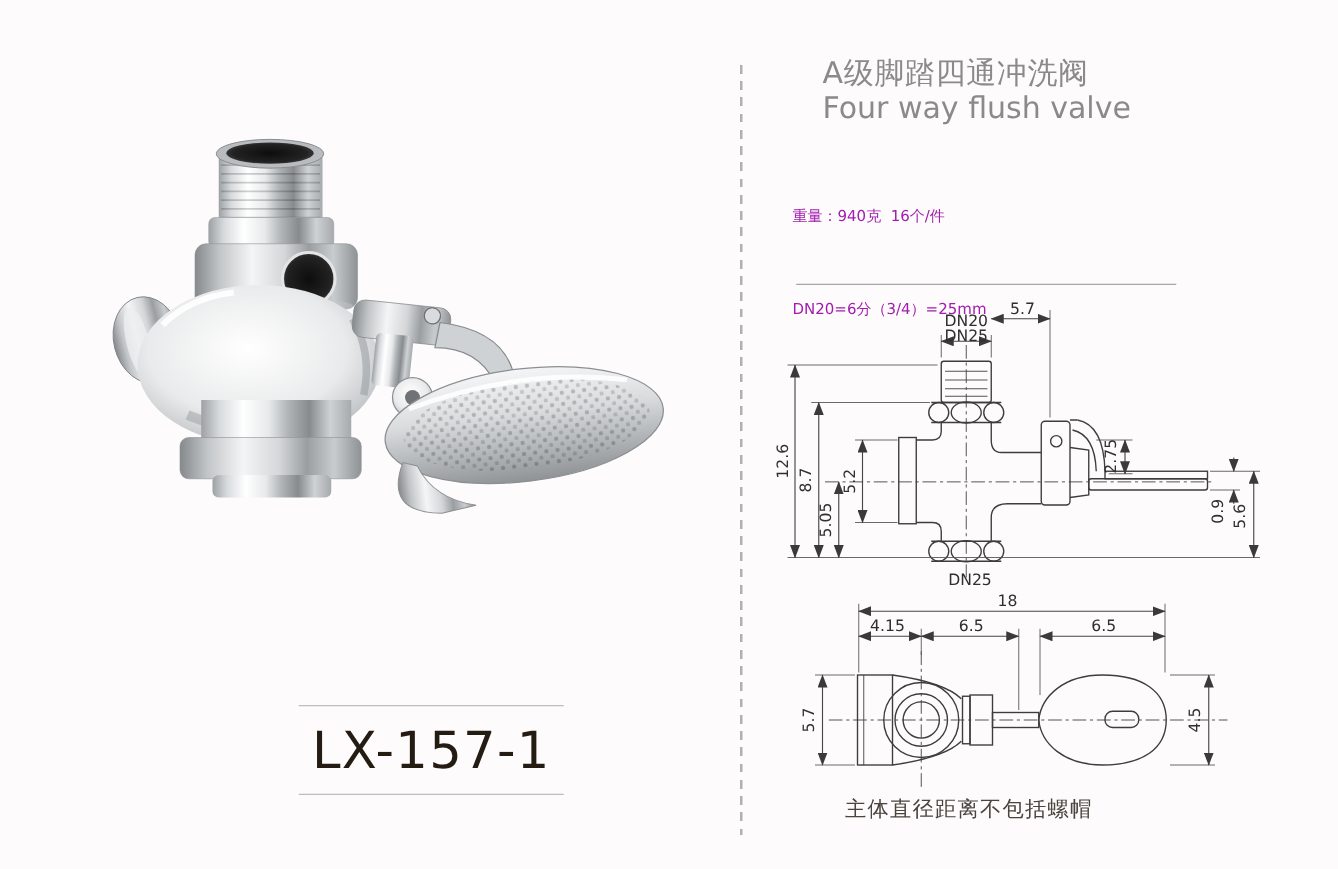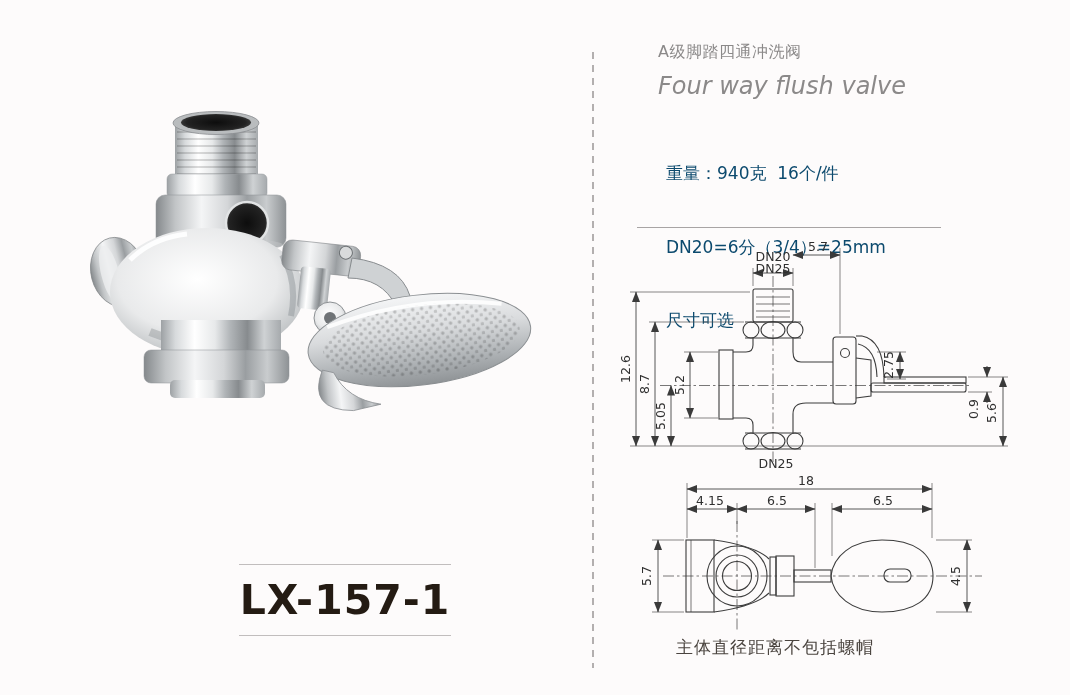--- a/index.html
+++ b/index.html
@@ -8,33 +8,33 @@
     background:#fdfbfb;
     font-family:"DejaVu Sans","Liberation Sans",sans-serif;
   }
   .abs{position:absolute;}
   
   .v-dash{
     left:592px;top:52px;width:2px;height:616px;
     background:repeating-linear-gradient(180deg,#b3afaf 0 7px,transparent 7px 13px);
   }
   
-  .title-zh{left:658px;top:42px;font-size:16px;color:#8b8989;letter-spacing:.5px;}
-  .title-en{left:658px;top:72px;font-size:24px;color:#8b8989;font-style:italic;}
-  .specs{left:666px;top:112px;font-size:17px;line-height:24.5px;color:#0c4a6e;white-space:pre;}
+  .title-zh{left:658px;top:42px;font-size:24px;color:#8b8989;letter-spacing:.5px;}
+  .title-en{left:658px;top:72px;font-size:24px;color:#8b8989;}
+  .specs{left:634px;top:112px;font-size:12px;line-height:24.5px;color:#a21caf;white-space:pre;}
   .hdivider{left:637px;top:227px;width:304px;height:1px;background:#a8a4a4;}
   .note{left:676px;top:636px;font-size:17px;font-weight:normal;color:#4a443f;letter-spacing:1px;}
   
   .model-line{left:239px;width:212px;height:1px;background:#c1bdbd;}
   .model-line.l1{top:564px;}
   .model-line.l2{top:635px;}
   .model-text{
     left:239px;top:568px;width:212px;height:64px;
     display:flex;align-items:center;justify-content:center;
-    font-size:41px;font-weight:bold;color:#241b13;letter-spacing:1px;
+    font-size:41px;font-weight:normal;color:#241b13;letter-spacing:1px;
   }
   
   .tech{left:600px;top:232px;}
   .tech .out{fill:none;stroke:#3d3d3d;stroke-width:1.1;}
   .tech .thin{fill:none;stroke:#3d3d3d;stroke-width:.7;}
   .tech .dim{stroke:#444;stroke-width:.9;fill:none;}
   .tech .ext{stroke:#555;stroke-width:.7;fill:none;}
   .tech .cl{stroke:#555;stroke-width:.8;fill:none;stroke-dasharray:11 3 2.5 3;}
   .tech text{font-family:"DejaVu Sans","Liberation Sans",sans-serif;font-size:12.5px;fill:#2f2f2f;}
   .photo{left:55px;top:85px;}
@@ -150,21 +150,20 @@
 <div class="abs model-line l2"></div>
 
 <div class="abs v-dash"></div>
 
 <div class="abs title-zh">A级脚踏四通冲洗阀</div>
 <div class="abs title-en">Four way flush valve</div>
 
 <div class="abs specs">
   <div>重量：940克  16个/件</div>
   <div>DN20=6分（3/4）=25mm</div>
-  <div>尺寸可选</div>
 </div>
 
 <div class="abs hdivider"></div>
 
 <svg class="abs tech" width="470" height="440" viewBox="600 232 470 440">
   <defs>
     <marker id="arr" orient="auto" markerWidth="11" markerHeight="8" refX="10" refY="4" markerUnits="userSpaceOnUse">
       <path d="M0,0 L10.5,4 L0,8 Z" fill="#3a3a3a"></path>
     </marker>
     <marker id="arrS" orient="auto-start-reverse" markerWidth="11" markerHeight="8" refX="10" refY="4" markerUnits="userSpaceOnUse">

